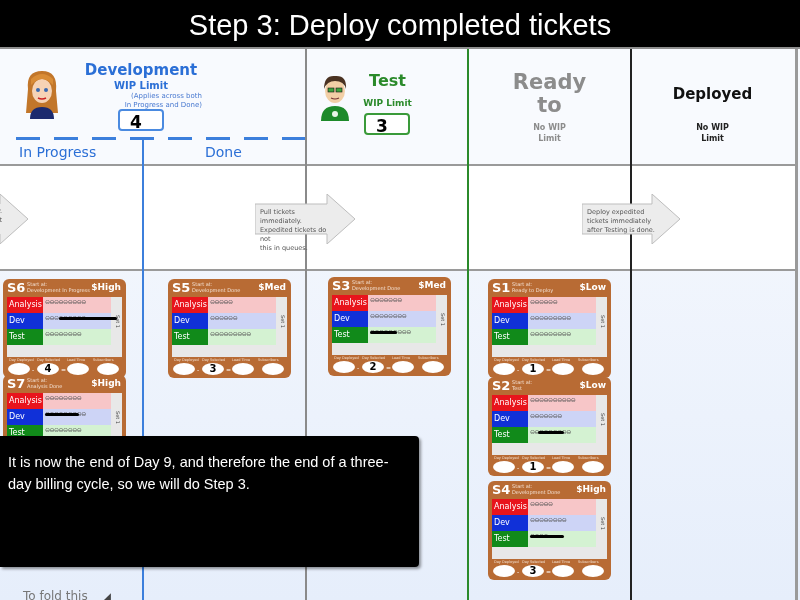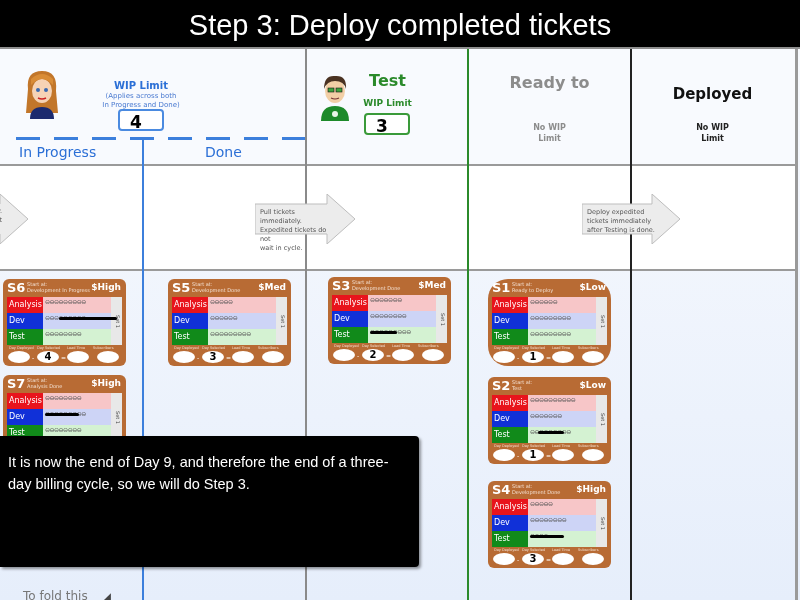--- a/index.html
+++ b/index.html
@@ -22,52 +22,52 @@
   .v-dev-test { left: 305px; height: 558px; background: #8a8a8a; }
   .v-test-ready { left: 467px; height: 558px; background: #2b8a2b; }
   .v-ready-deployed { left: 630px; height: 558px; background: #222; }
 
   .dash-line { position: absolute; left: 16px; top: 88px; width: 289px; height: 3px;
     background: repeating-linear-gradient(90deg, #3c7fdc 0 24px, transparent 24px 38px); }
 
   .col-title { position: absolute; text-align: center; font-weight: bold; }
   .dev-title { left: 80px; top: 12px; width: 122px; font-size: 15px; color: #2b6fd6; }
   .dev-wip { left: 80px; top: 31px; width: 122px; font-size: 10px; color: #2b6fd6; font-weight: bold; text-align: center; position: absolute; }
-  .dev-note { left: 80px; top: 43px; width: 122px; font-size: 7px; color: #4a7ad0; text-align: center; position: absolute; line-height: 9px; }
+  .dev-note { left: 80px; top: 43px; width: 122px; font-size: 7px; color: #4a7ad0; text-align: right; position: absolute; line-height: 9px; }
   .wip-box { position: absolute; width: 46px; height: 22px; background: #fff; border-radius: 4px; font-size: 17px; font-weight: bold;
     color: #000; text-align: left; padding-left: 10px; line-height: 22px; font-family: "DejaVu Sans", sans-serif; }
   .dev-wip-box { left: 118px; top: 60px; border: 2px solid #4a8ae0; }
   .test-wip-box { left: 364px; top: 64px; border: 2px solid #3a9a3a; }
 
   .sub-label { position: absolute; top: 95px; font-size: 14px; color: #2b6fd6; font-family: "DejaVu Sans", sans-serif; }
   .in-progress { left: 19px; }
   .done-label { left: 205px; }
 
   .test-title { left: 355px; top: 22px; width: 65px; font-size: 16px; color: #2b8a2b; }
   .test-wip { position: absolute; left: 355px; top: 49px; width: 65px; text-align: center; font-size: 9px; font-weight: bold; color: #2b8a2b; }
 
-  .ready-title { left: 497px; top: 22px; width: 105px; font-size: 16px; color: #8c8c8c; line-height: 23px; }
+  .ready-title { left: 497px; top: 22px; width: 105px; font-size: 21px; color: #8c8c8c; line-height: 23px; }
   .ready-note { position: absolute; left: 497px; top: 73px; width: 105px; text-align: center; font-size: 8px; font-weight: bold; color: #8c8c8c; line-height: 11px; }
   .deployed-title { left: 660px; top: 36px; width: 105px; font-size: 15px; color: #111; }
   .deployed-note { position: absolute; left: 660px; top: 73px; width: 105px; text-align: center; font-size: 8px; font-weight: bold; color: #222; line-height: 11px; }
 
   .avatar { position: absolute; }
   .avatar-dev { left: 22px; top: 20px; width: 40px; height: 50px; }
   .avatar-test { left: 318px; top: 24px; width: 34px; height: 48px; }
 
   .arrow-note { position: absolute; }
   .arrow-note .body { position: absolute; background: #ececec; border: 1px solid #bdbdbd; font-size: 6.5px; color: #555; line-height: 9px; padding: 3px 4px; }
   .arrow-note svg { position: absolute; }
 
   .card { position: absolute; width: 123px; background: #b86b34; border-radius: 6px; }
   .card .head { position: relative; height: 18px; color: #fff; }
   .card .sid { position: absolute; left: 4px; top: 1px; font-size: 13px; font-weight: bold; }
   .card .start { position: absolute; left: 24px; top: 2px; font-size: 5px; line-height: 6px; color: #f3e0d2; }
   .card .value { position: absolute; right: 5px; top: 3px; font-size: 9px; font-weight: bold; }
-  .card .rows { position: relative; margin: 0 4px; height: 48px; background: #e8e8e8; }
+  .card .rows { position: relative; margin: 0 4px; height: 60px; background: #e8e8e8; }
   .card .row { position: absolute; left: 0; width: 104px; height: 16px; }
   .card .row .lab { position: absolute; left: 0; top: 0; width: 36px; height: 16px; color: #fff; font-size: 8px; line-height: 16px; padding-left: 2px; }
   .card .row .track { position: absolute; left: 36px; top: 0; width: 68px; height: 16px; }
   .row.analysis .lab { background: #e8141c; }
   .row.analysis .track { background: #f7c6c8; }
   .row.dev .lab { background: #1030d8; }
   .row.dev .track { background: #cdd4f6; }
   .row.test .lab { background: #118a1a; }
   .row.test .track { background: #d4f2d2; }
   .card .setlab { position: absolute; right: 1px; top: 18px; font-size: 5px; color: #444; writing-mode: vertical-rl; }
@@ -106,20 +106,21 @@
 
   <svg class="avatar avatar-dev" viewBox="0 0 40 50">
     <path d="M6 20 Q4 2 20 2 Q36 2 34 22 L36 44 L4 44 Z" fill="#c2762a"></path>
     <ellipse cx="20" cy="22" rx="10" ry="12" fill="#f6d3b5"></ellipse>
     <path d="M9 16 Q20 4 31 16 L31 10 Q20 0 9 10 Z" fill="#d98c36"></path>
     <circle cx="16" cy="21" r="2" fill="#3a6ab0"></circle>
     <circle cx="24" cy="21" r="2" fill="#3a6ab0"></circle>
     <path d="M16 29 Q20 31 24 29" stroke="#c22" stroke-width="1.5" fill="none"></path>
     <path d="M8 50 Q8 38 20 38 Q32 38 32 50 Z" fill="#1c2a6e"></path>
   </svg>
+  <div class="col-title dev-title">Development</div>
   <div class="dev-wip">WIP Limit</div>
   <div class="dev-note">
     <div>(Applies across both</div>
     <div>In Progress and Done)</div>
   </div>
   <div class="wip-box dev-wip-box">4</div>
   <div class="sub-label in-progress">In Progress</div>
   <div class="sub-label done-label">Done</div>
 
   <svg class="avatar avatar-test" viewBox="0 0 34 48">
@@ -159,21 +160,21 @@
     </div>
   </div>
 
   <div class="arrow-note" style="left:255px; top:145px;">
     <svg width="102" height="50">
         <path d="M0 10 H72 V0 L100 25 L72 50 V40 H0 Z" fill="#ececec" stroke="#bdbdbd"></path>
       </svg>
     <div class="body" style="left:1px; top:11px; width:84px; height:32px; border:none; background:transparent;">
       <div>Pull tickets immediately.</div>
       <div>Expedited tickets do not</div>
-      <div>wait in cycle.</div>
+      <div>this in queues.</div>
     </div>
   </div>
 
   <div class="arrow-note" style="left:582px; top:145px;">
     <svg width="102" height="50">
         <path d="M0 10 H70 V0 L98 25 L70 50 V40 H0 Z" fill="#ececec" stroke="#bdbdbd"></path>
       </svg>
     <div class="body" style="left:1px; top:11px; width:80px; height:28px; border:none; background:transparent;">
       <div>Deploy expedited</div>
       <div>tickets immediately</div>
@@ -350,21 +351,21 @@
       <span class="flab" style="left:64px">Lead Time</span>
       <span class="flab" style="left:90px">Subscribers</span>
       <span class="oval" style="left:5px"></span>
       <span class="sep" style="left:29px">-</span>
       <span class="oval" style="left:34px">2</span>
       <span class="sep" style="left:58px">=</span>
       <span class="oval" style="left:64px"></span>
       <span class="oval" style="left:94px"></span>
     </div>
       </div>
-      <div class="card" style="left: 488px; top: 230px; border-radius: 20px;">
+      <div class="card" style="left: 488px; top: 230px;">
     <div class="head">
       <span class="sid">S1</span>
       <span class="start">
         <div>Start at:</div>
         <div>Ready to Deploy</div>
       </span>
       <span class="value">$Low</span>
     </div>
     <div class="rows">
       <div class="row analysis" style="top:0">

